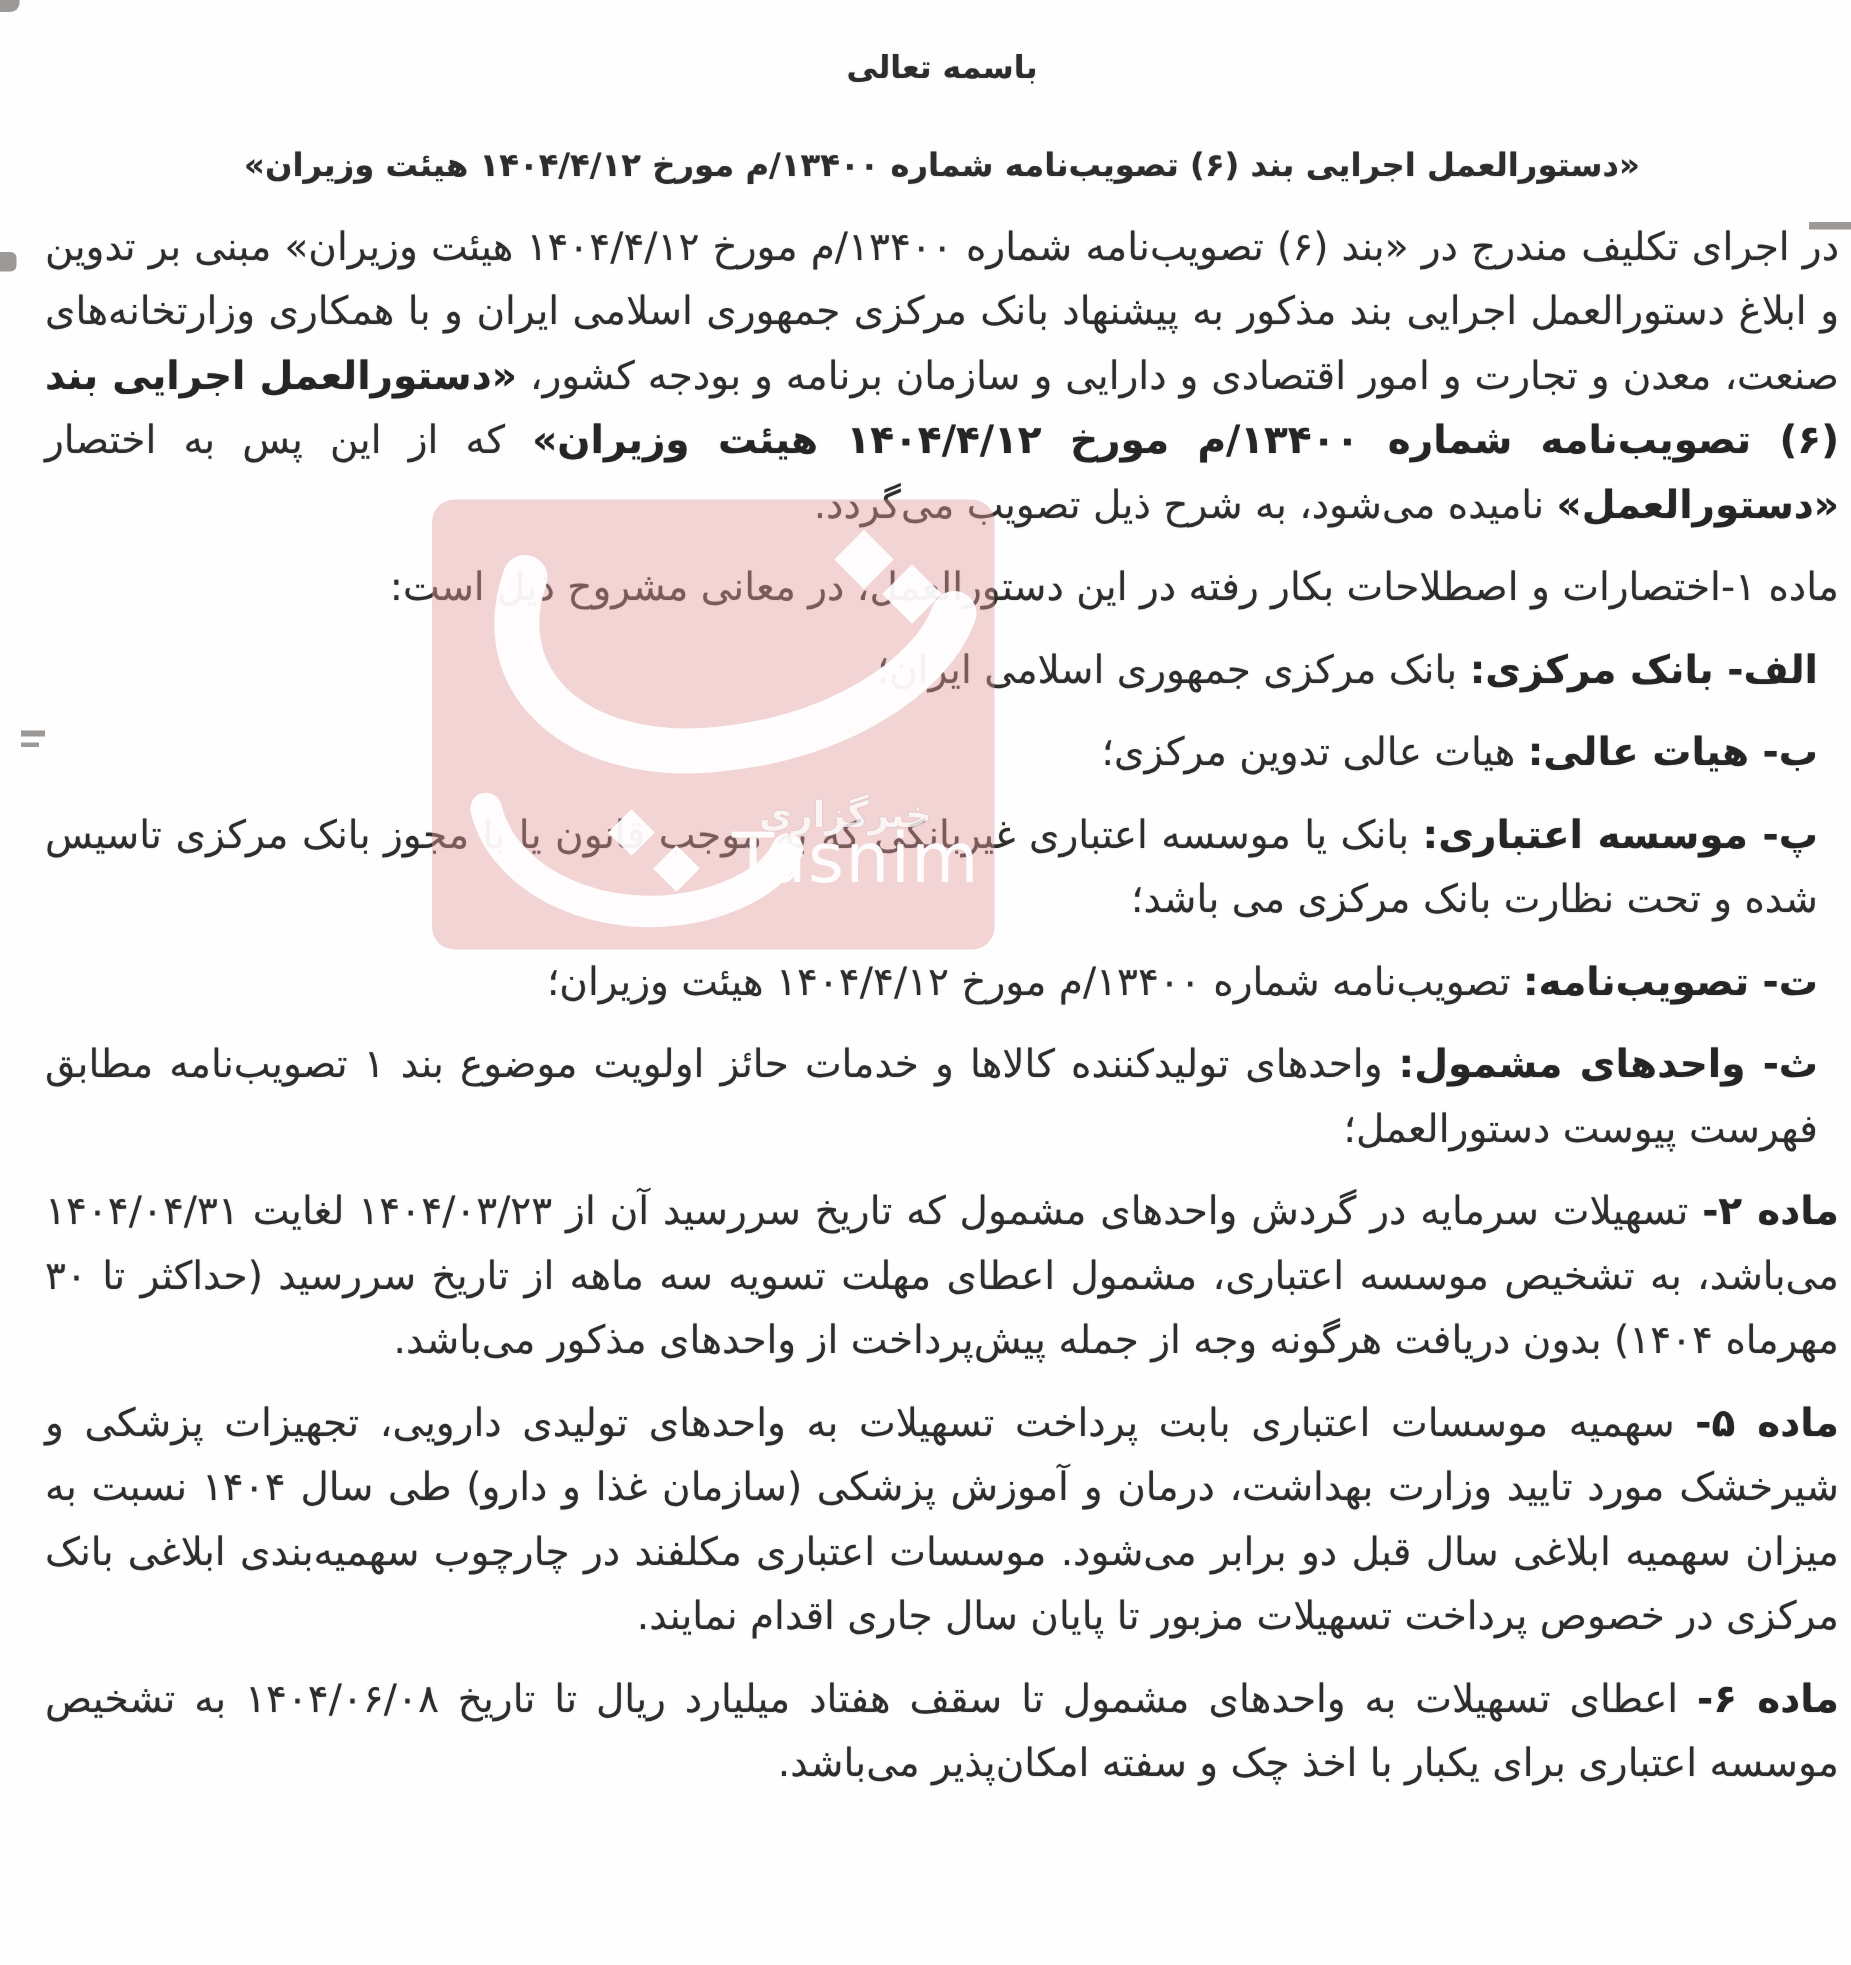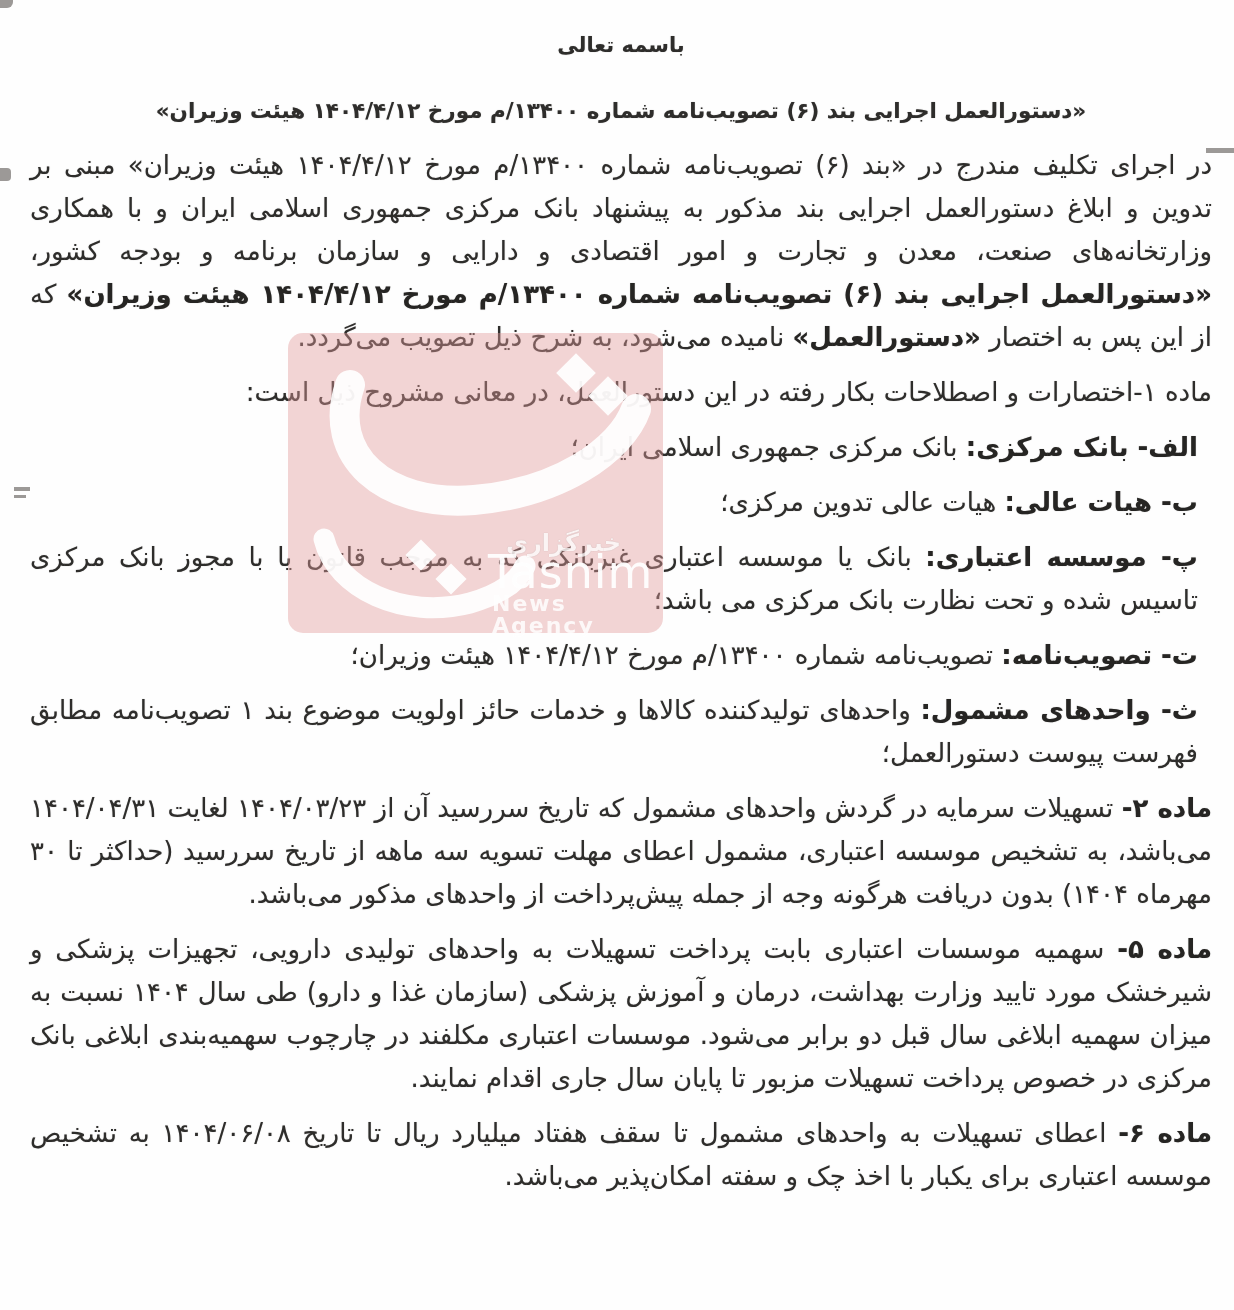--- a/index.html
+++ b/index.html
@@ -9,21 +9,21 @@
     height: 1310px;
     background: #fefefe;
     overflow: hidden;
     direction: rtl;
     font-family: "DejaVu Sans", sans-serif;
     color: #2e2d2b;
     text-shadow: 0 0 1px rgba(45,42,40,0.35);
   }
   .content {
     position: relative;
-    padding: 24px 22px 0 30px;
+    padding: 24px 8px 0 30px;
     z-index: 1;
   }
   .center { text-align: center; }
   .bismillah {
     margin: 0;
     font-size: 21px;
     font-weight: 700;
     line-height: 43px;
   }
   .doc-title {
@@ -128,16 +128,15 @@
       </g>
       <g fill="#ffffff" fill-opacity="0.92">
         <rect x="-14" y="-14" width="28" height="28" transform="translate(288,40) rotate(45)"></rect>
         <rect x="-14" y="-14" width="28" height="28" transform="translate(320,63) rotate(45)"></rect>
         <rect x="-11" y="-11" width="22" height="22" transform="translate(133,222) rotate(45)"></rect>
         <rect x="-11" y="-11" width="22" height="22" transform="translate(163,246) rotate(45)"></rect>
       </g>
     </svg>
     <div class="wm-fa">خبرگزاری</div>
     <div class="wm-brand">Tasnim</div>
-    <div class="wm-tag">News Agency</div>
   </div>
 
 </div>
 
 </body></html>

